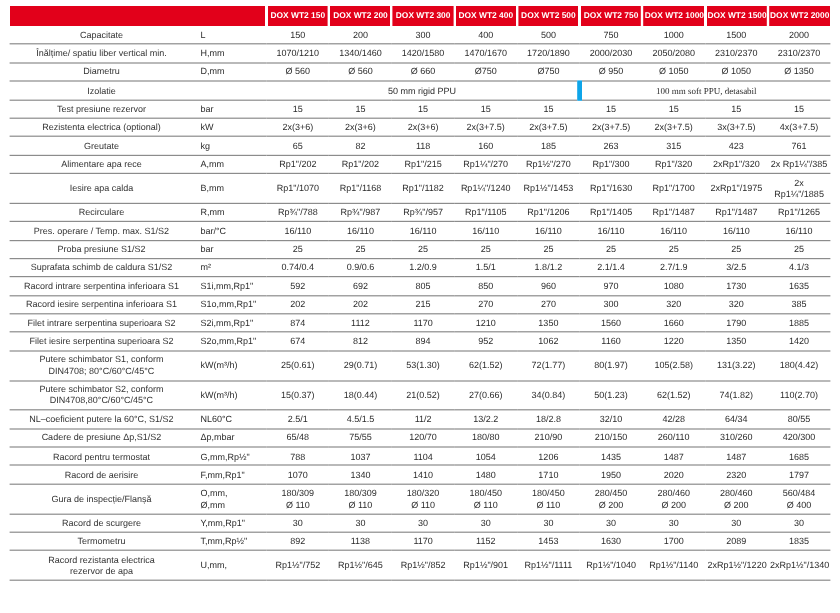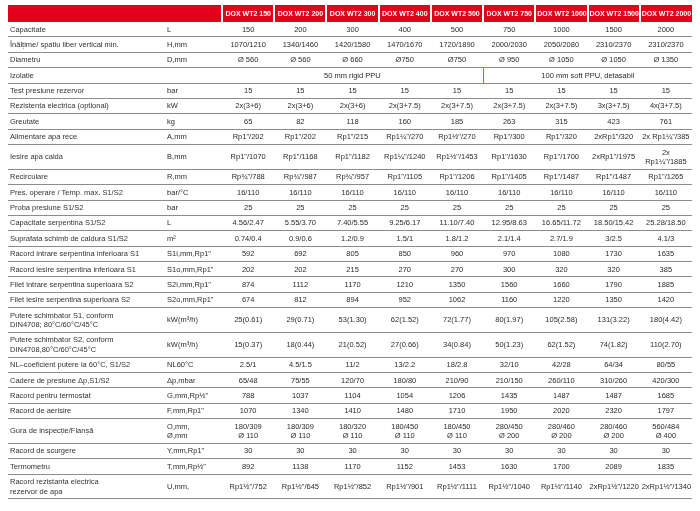--- a/index.html
+++ b/index.html
@@ -10,24 +10,24 @@
   col.c-unit{width:57px;}
   col.c-val{width:52.2px;}
   thead th{background:var(--red,#e2001a);color:#ffffff;font-size:7px;font-weight:bold;
     padding:5px 1px;text-align:center;border-right:2px solid #ffffff;white-space:nowrap;overflow:hidden;}
   thead th:last-child{border-right:none;}
   thead th.blank{border-right:2px solid #ffffff;}
   tbody td{font-size:7.5px;color:#2b2b2b;padding:2.5px 2px;border-top:1px solid #8c8c8c;
     vertical-align:middle;line-height:1.25;}
   tbody tr:first-child td{border-top:none;}
   tbody{border-bottom:1px solid #8c8c8c;}
-  td.label{text-align:left;padding-right:6px;white-space:pre-line;color:#333;}
+  td.label{text-align:center;padding-right:6px;white-space:pre-line;color:#333;}
   td.unit{text-align:left;white-space:pre-line;}
   td.val{text-align:center;white-space:pre-line;}
-  td.span-divider{border-left:1px solid #0ea5e9;}
+  td.span-divider{border-left:4px solid #0ea5e9;font-family:Liberation Serif, serif;}
 </style>
 </head>
 <body>
 
 <div class="sheet">
   <table>
     <colgroup>
       <col class="c-label">
         <col class="c-unit">
       <col class="c-val">
@@ -196,33 +196,20 @@
           <td class="unit">bar</td>
           <td class="val">25</td>
           <td class="val">25</td>
           <td class="val">25</td>
           <td class="val">25</td>
           <td class="val">25</td>
           <td class="val">25</td>
           <td class="val">25</td>
           <td class="val">25</td>
           <td class="val">25</td>
-        </tr>
-        <tr>
-          <td class="label">Capacitate serpentina  S1/S2</td>
-          <td class="unit">L</td>
-          <td class="val">4.56/2.47</td>
-          <td class="val">5.55/3.70</td>
-          <td class="val">7.40/5.55</td>
-          <td class="val">9.25/6.17</td>
-          <td class="val">11.10/7.40</td>
-          <td class="val">12.95/8.63</td>
-          <td class="val">16.65/11.72</td>
-          <td class="val">18.50/15.42</td>
-          <td class="val">25.28/18.50</td>
         </tr>
         <tr>
           <td class="label">Suprafata schimb de caldura S1/S2</td>
           <td class="unit">m²</td>
           <td class="val">0.74/0.4</td>
           <td class="val">0.9/0.6</td>
           <td class="val">1.2/0.9</td>
           <td class="val">1.5/1</td>
           <td class="val">1.8/1.2</td>
           <td class="val">2.1/1.4</td>

